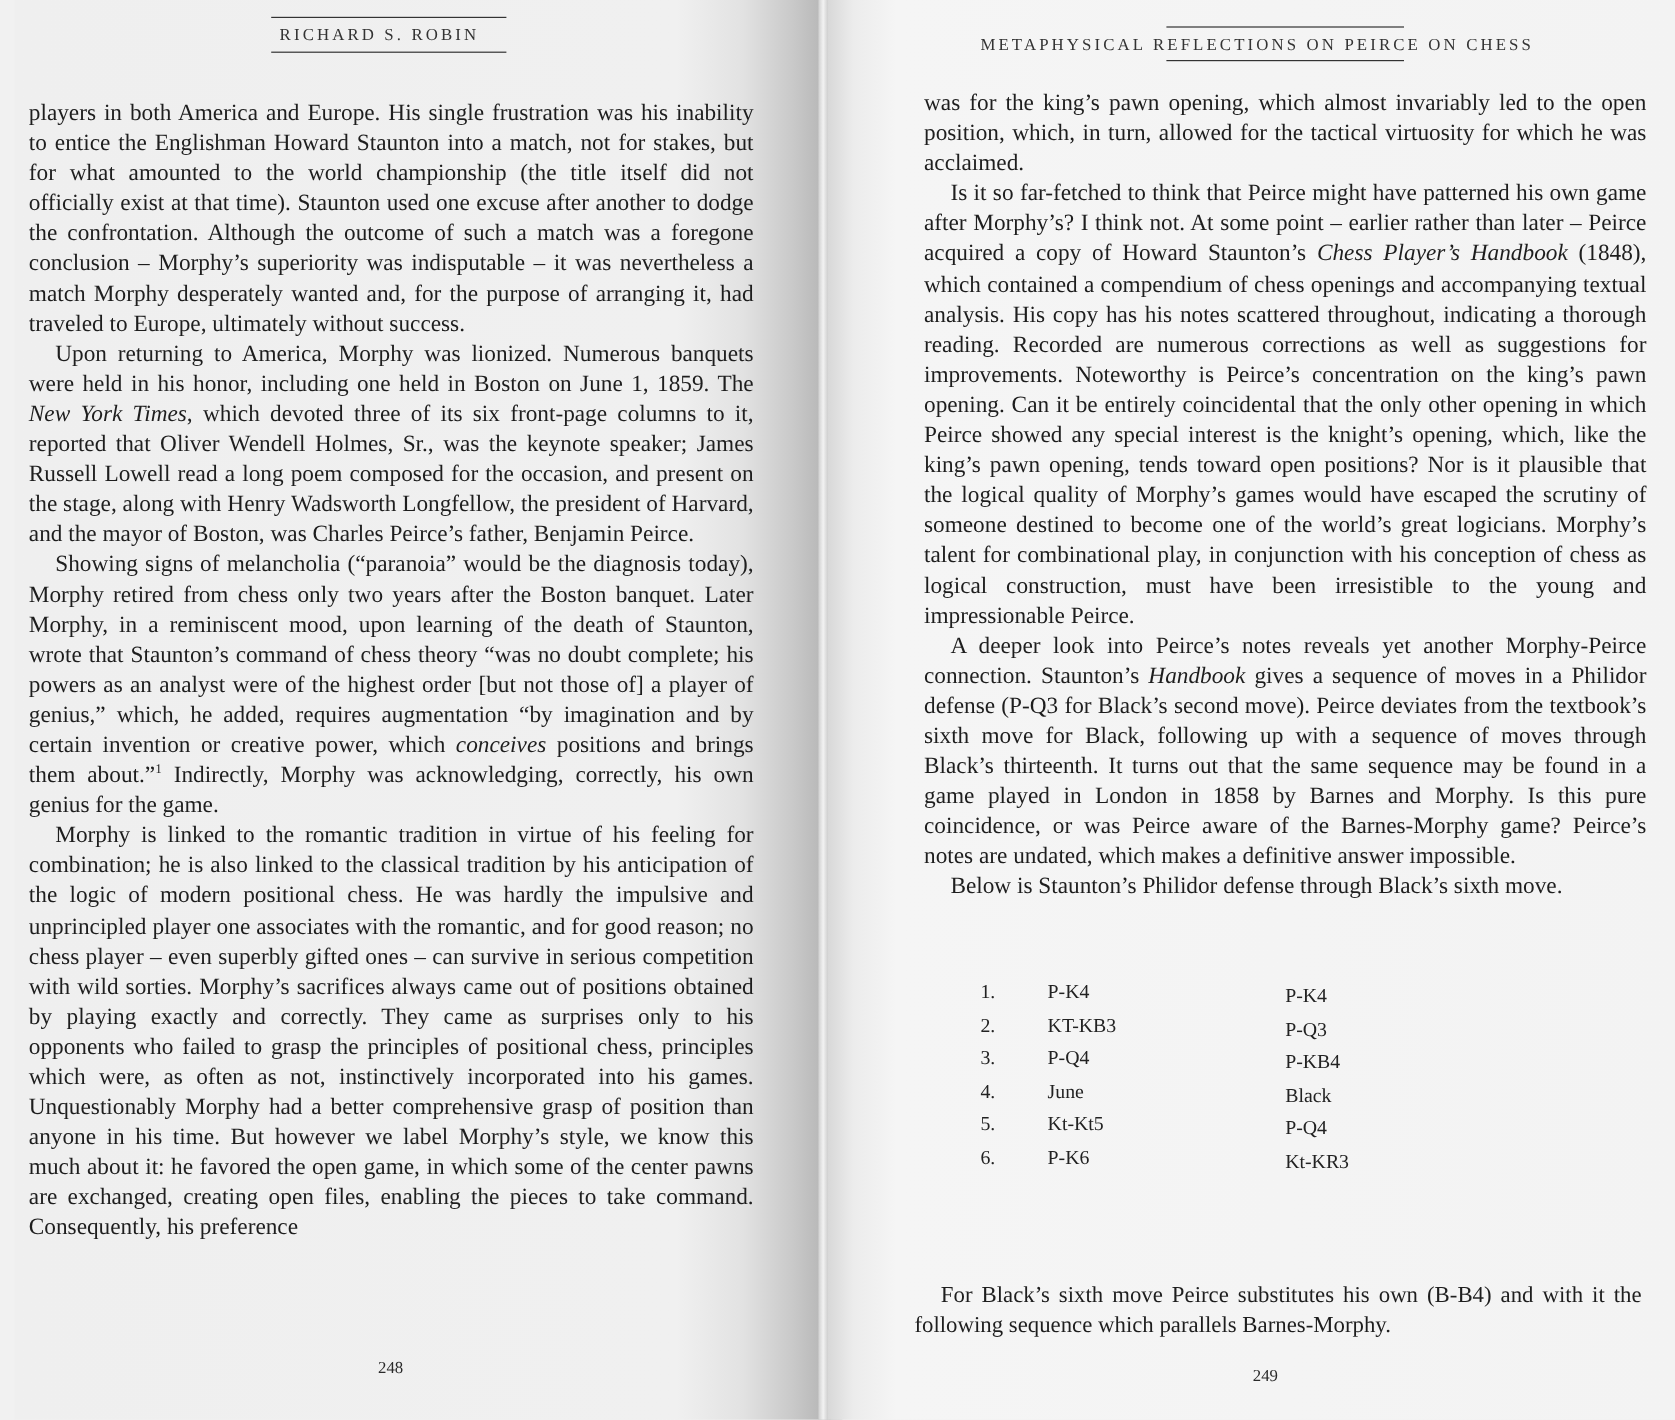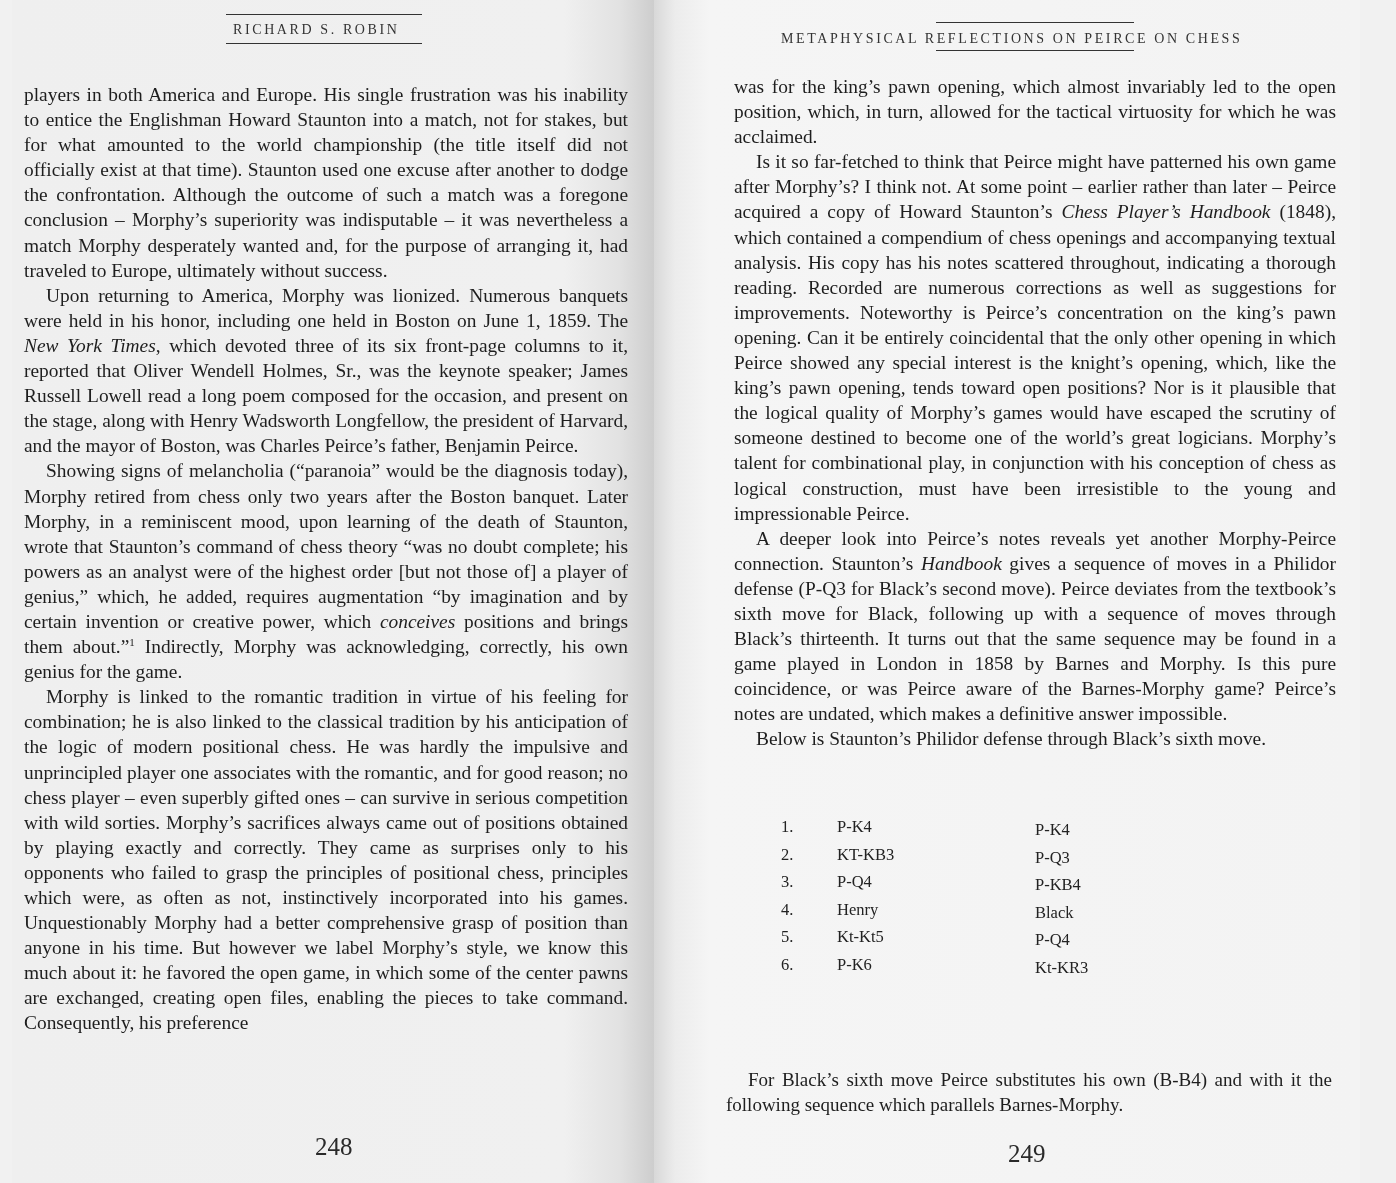--- a/index.html
+++ b/index.html
@@ -10,21 +10,21 @@
     color: #222;
   }
   .page {
     position: absolute; top: 0; height: 1183px; overflow: hidden;
   }
   .page.left {
     left: 12px; width: 690px;
     background: linear-gradient(to right, #efefef 0%, #f0f0f0 80%, #e2e2e2 88%, #c9c9c9 94%, #b5b5b5 98%, #cfcfcf 100%);
   }
   .page.right {
-    left: 654px; width: 706px;
+    left: 690px; width: 706px;
     background: linear-gradient(to right, #d8d8d8 0%, #ececec 3%, #f5f5f5 8%, #f3f3f3 100%);
   }
   .gutter-edge {
     position: absolute; left: 682px; top: 0; width: 10px; height: 1183px;
     background: linear-gradient(to right, #cfcfcf, #f2f2f2 40%, #bdbdbd 100%);
   }
   .running-head {
     position: absolute; font-size: 14px; letter-spacing: 2.6px; color: #333;
     text-transform: uppercase; white-space: nowrap;
   }
@@ -60,21 +60,21 @@
   .move-row .num { left: 0; }
   .move-row .w { left: 56px; }
   .move-row .b { left: 254px; top: 3px; }
 
   .after-table {
     position: absolute; left: 72px; top: 1067px; width: 606px;
     font-size: 19px; line-height: 25.1px; color: #1e1e1e;
   }
   .after-table p { margin: 0; text-indent: 22px; text-align: justify; }
 
-  .page-number { position: absolute; font-size: 25px; color: #2a2a2a; }
+  .page-number { position: absolute; font-size: 14px; color: #2a2a2a; }
   .left .page-number { left: 303px; top: 1133px; }
   .right .page-number { left: 354px; top: 1140px; }
 </style>
 </head>
 <body>
 
 <div class="page left">
   <div class="rule top"></div>
   <div class="running-head">Richard S. Robin</div>
   <div class="rule bottom"></div>
@@ -112,21 +112,21 @@
           <span class="w">KT-KB3</span>
           <span class="b">P-Q3</span>
         </div>
         <div class="move-row">
           <span class="num">3.</span>
           <span class="w">P-Q4</span>
           <span class="b">P-KB4</span>
         </div>
         <div class="move-row">
           <span class="num">4.</span>
-          <span class="w">Henry</span>
+          <span class="w">June</span>
           <span class="b">Black</span>
         </div>
         <div class="move-row">
           <span class="num">5.</span>
           <span class="w">Kt-Kt5</span>
           <span class="b">P-Q4</span>
         </div>
         <div class="move-row">
           <span class="num">6.</span>
           <span class="w">P-K6</span>

